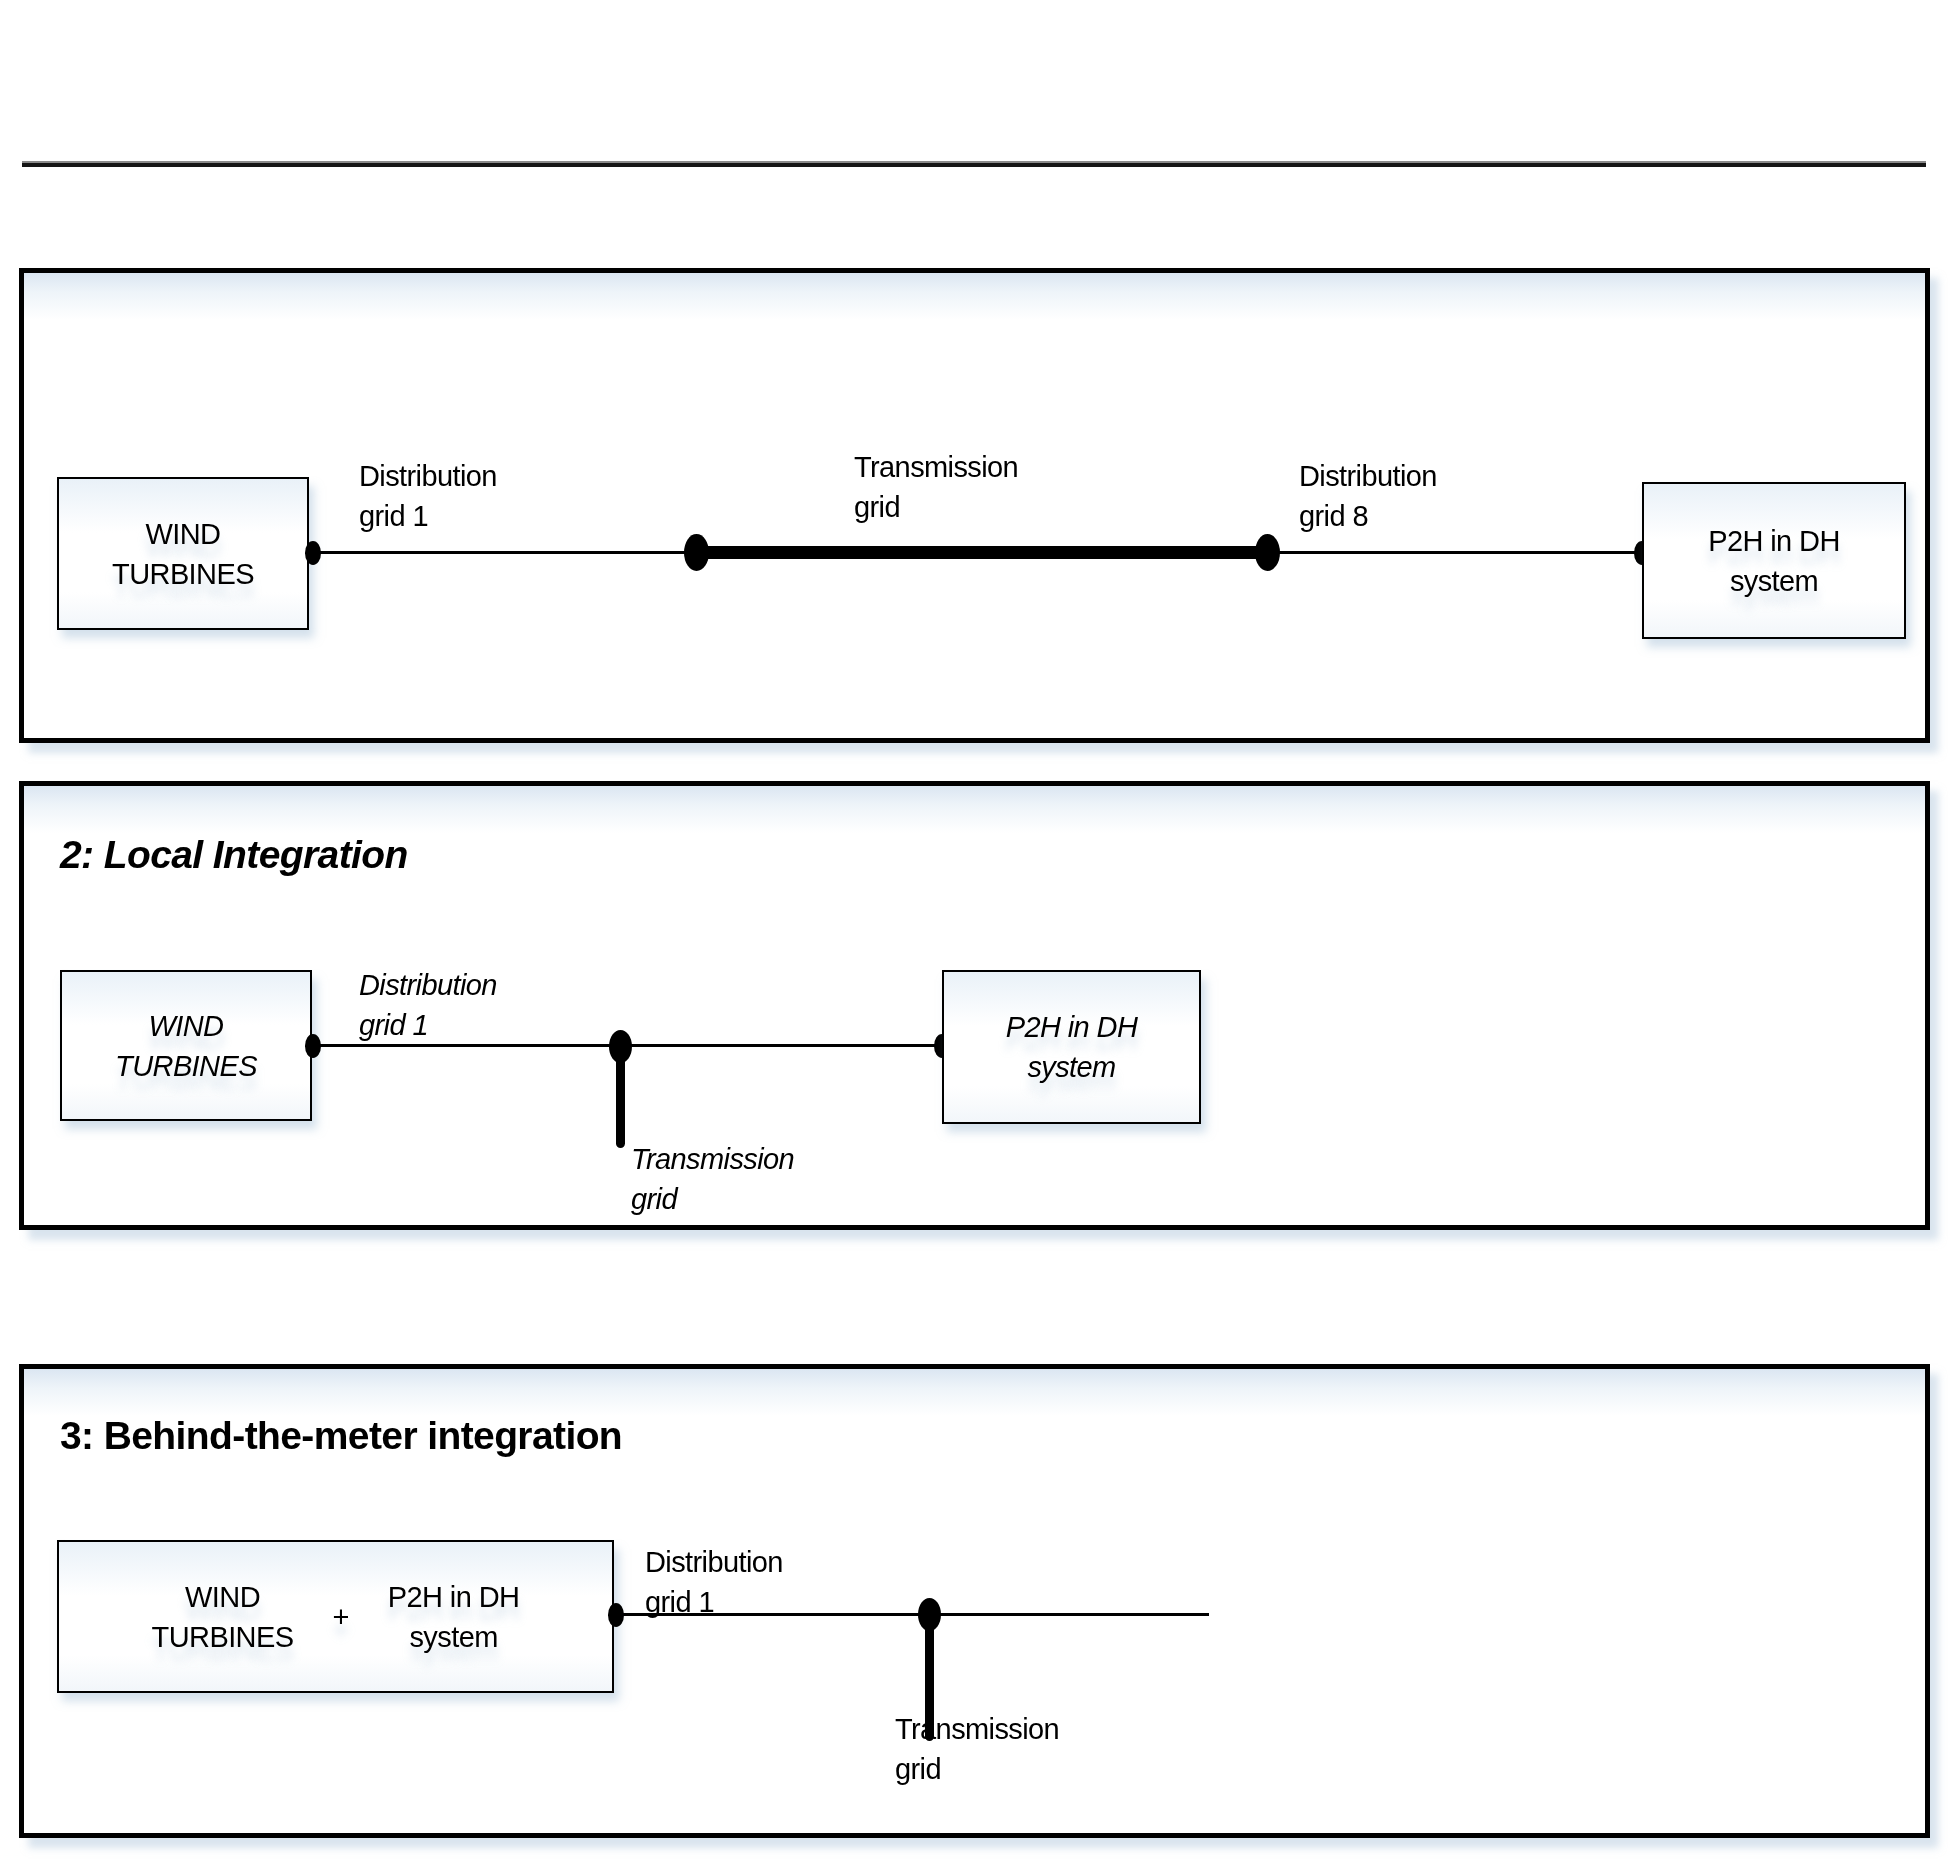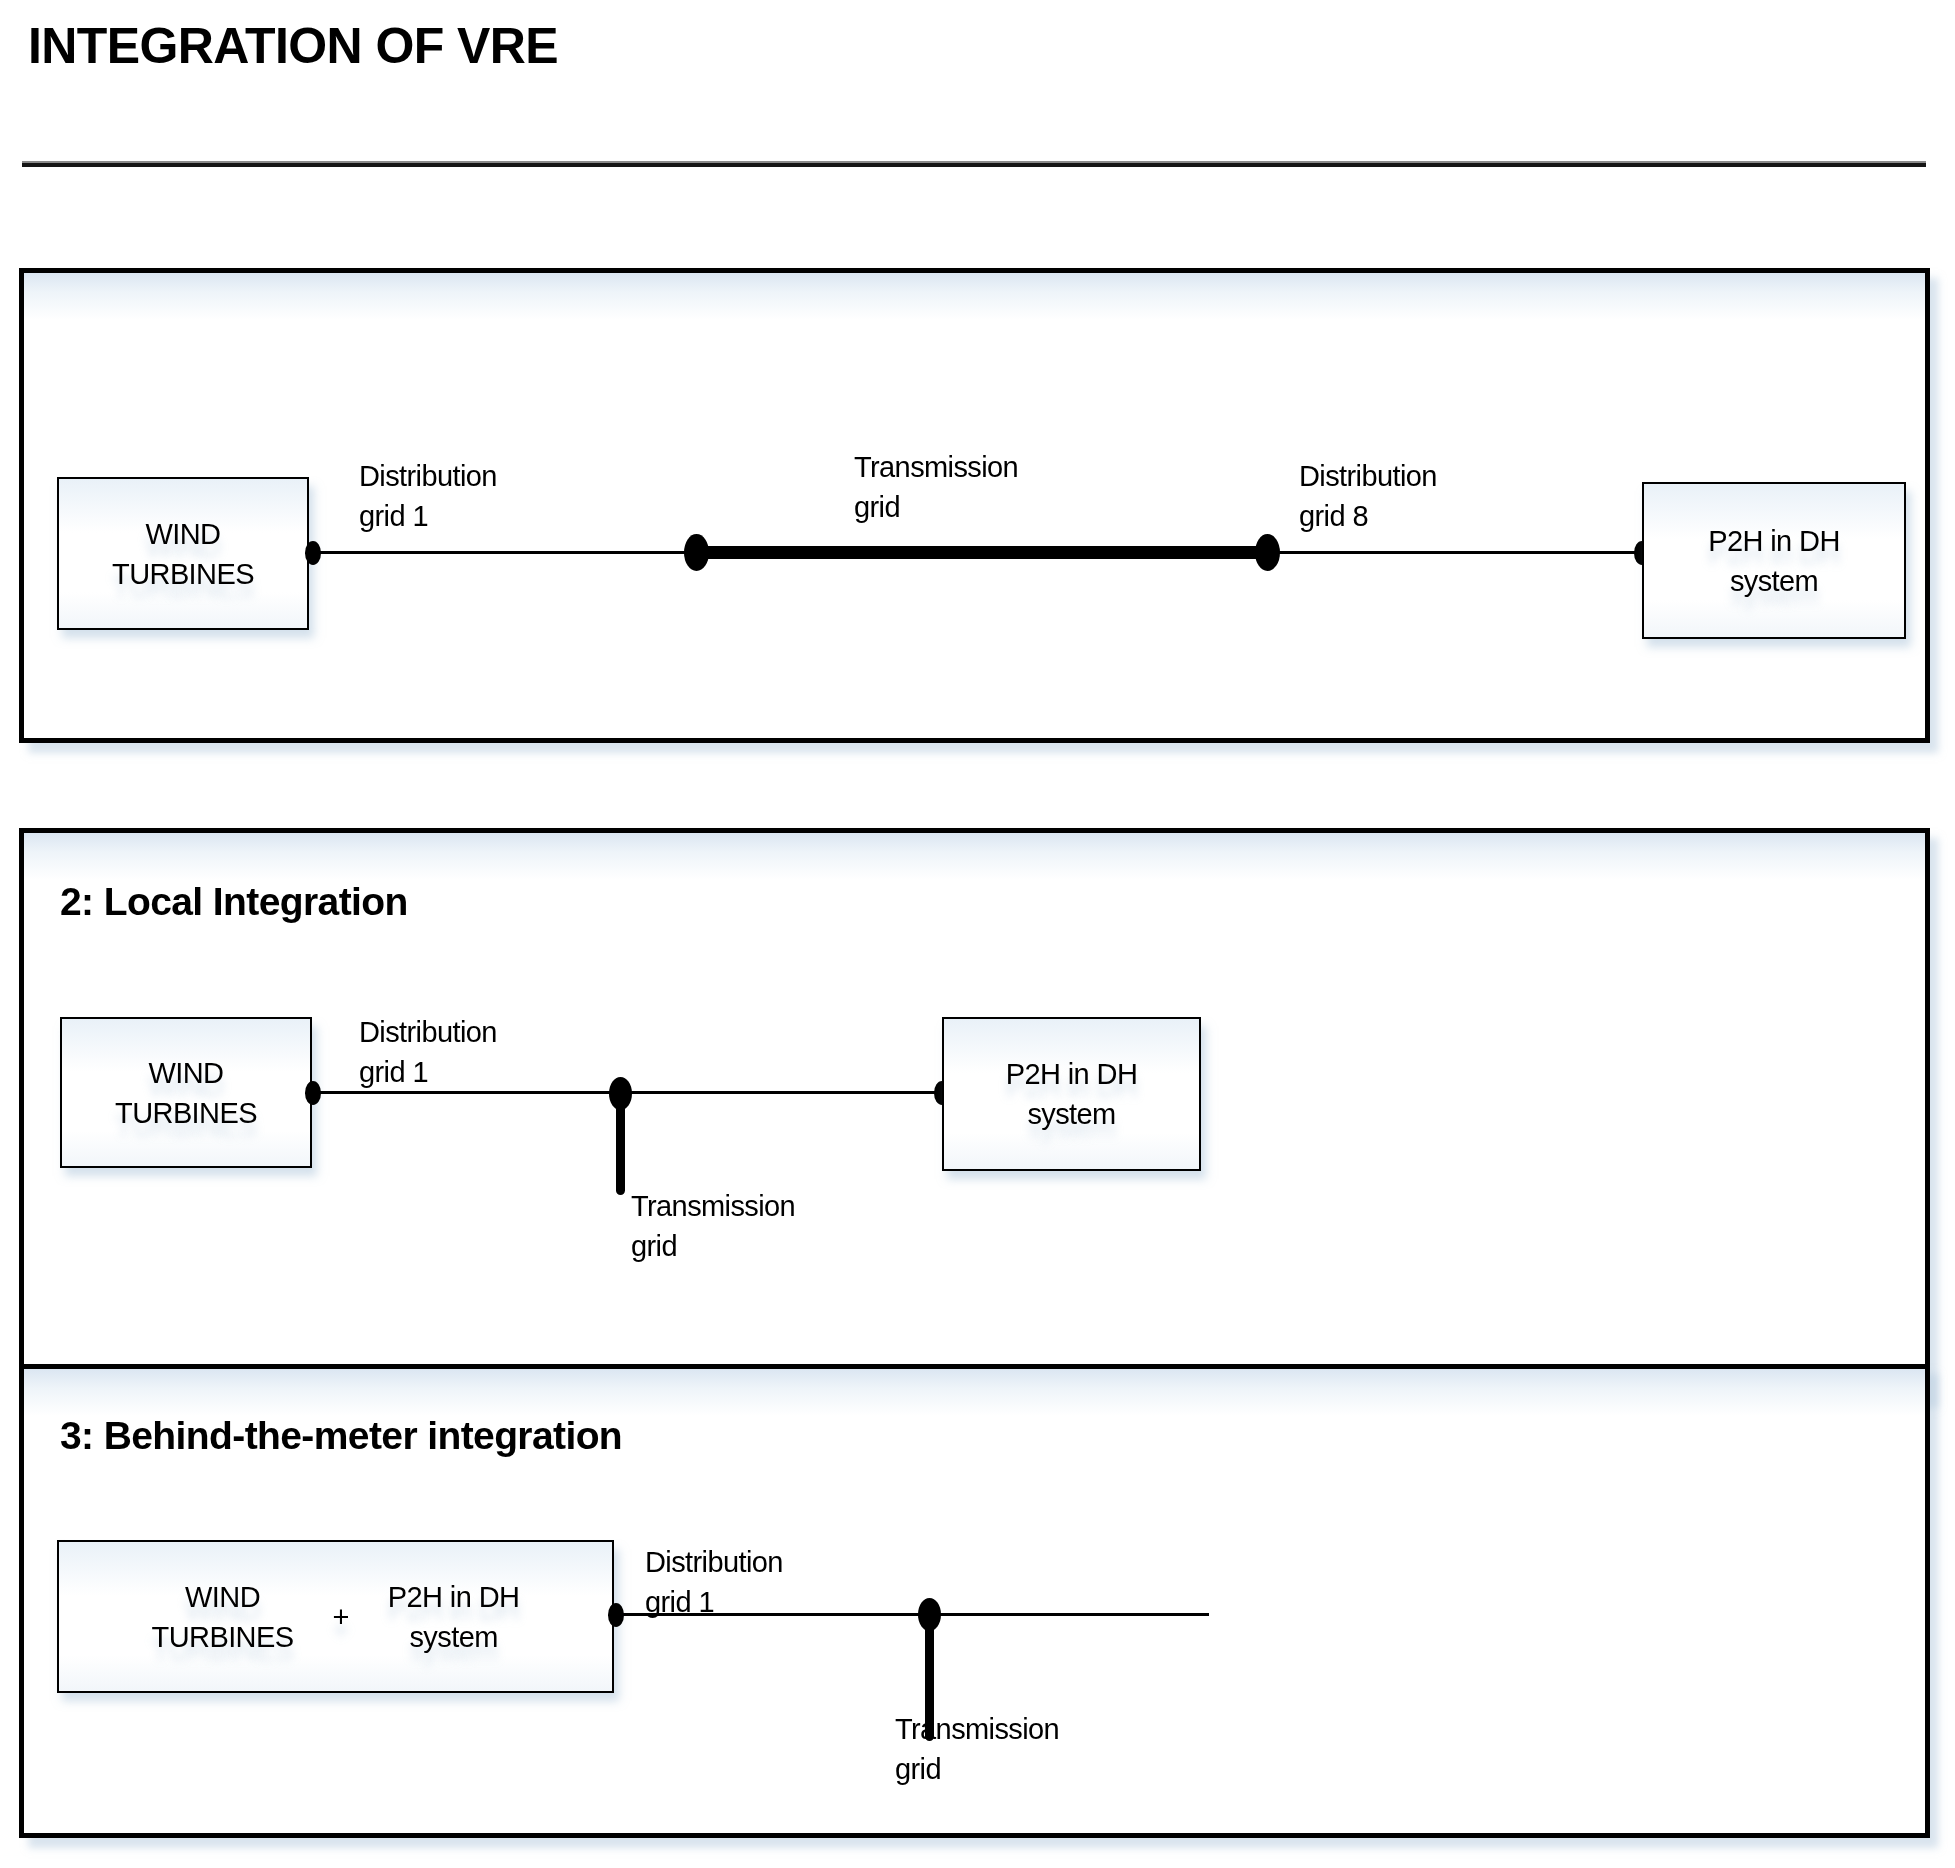--- a/index.html
+++ b/index.html
@@ -15,21 +15,21 @@
     position:absolute;left:22px;top:161px;width:1904px;height:6.3px;
     background:linear-gradient(180deg,#8a8a8a 0 35%,#151515 35% 100%);
   }
   .panel{
     position:absolute;left:19px;width:1911px;box-sizing:border-box;
     border:5px solid #000;
     background:linear-gradient(180deg,#dbe6f2 0px,#eef4f9 19px,#ffffff 47px);
     box-shadow:8.8px 10px 7.6px rgba(186,205,224,.55);
   }
   .panel-1{top:268px;height:475px;}
-  .panel-2{top:828px;height:570px;}
+  .panel-2{top:781px;height:449px;font-style:italic;}
   .panel-3{top:1364px;height:474px;}
   .heading{
     position:absolute;font-size:39px;font-weight:bold;letter-spacing:-0.6px;white-space:nowrap;
   }
   .node{
     position:absolute;box-sizing:border-box;border:2.5px solid #000;
     background:linear-gradient(180deg,#e9f1f8 0%,#ffffff 36%,#ffffff 76%,#f2f6fa 100%);
     display:flex;flex-direction:column;align-items:center;justify-content:center;
     font-size:29px;line-height:40px;text-align:left;letter-spacing:-0.6px;
     box-shadow:5px 8.8px 8.8px rgba(170,195,218,.5);
@@ -49,21 +49,20 @@
   .combo{
     display:flex;flex-direction:row;align-items:center;justify-content:center;gap:39px;
   }
   .combo .col{display:flex;flex-direction:column;align-items:center;}
   .plus{font-size:29px;}
 </style>
 </head>
 <body>
 
 <div class="title">
-  <div>INTEGRATION OF VRE</div>
 </div>
 <div class="rule"></div>
 
 <div class="panel panel-1">
 
   <div class="node" style="left:33px;top:204px;width:252px;height:153px;">
     <span>WIND</span>
     <span>TURBINES</span>
   </div>
 

